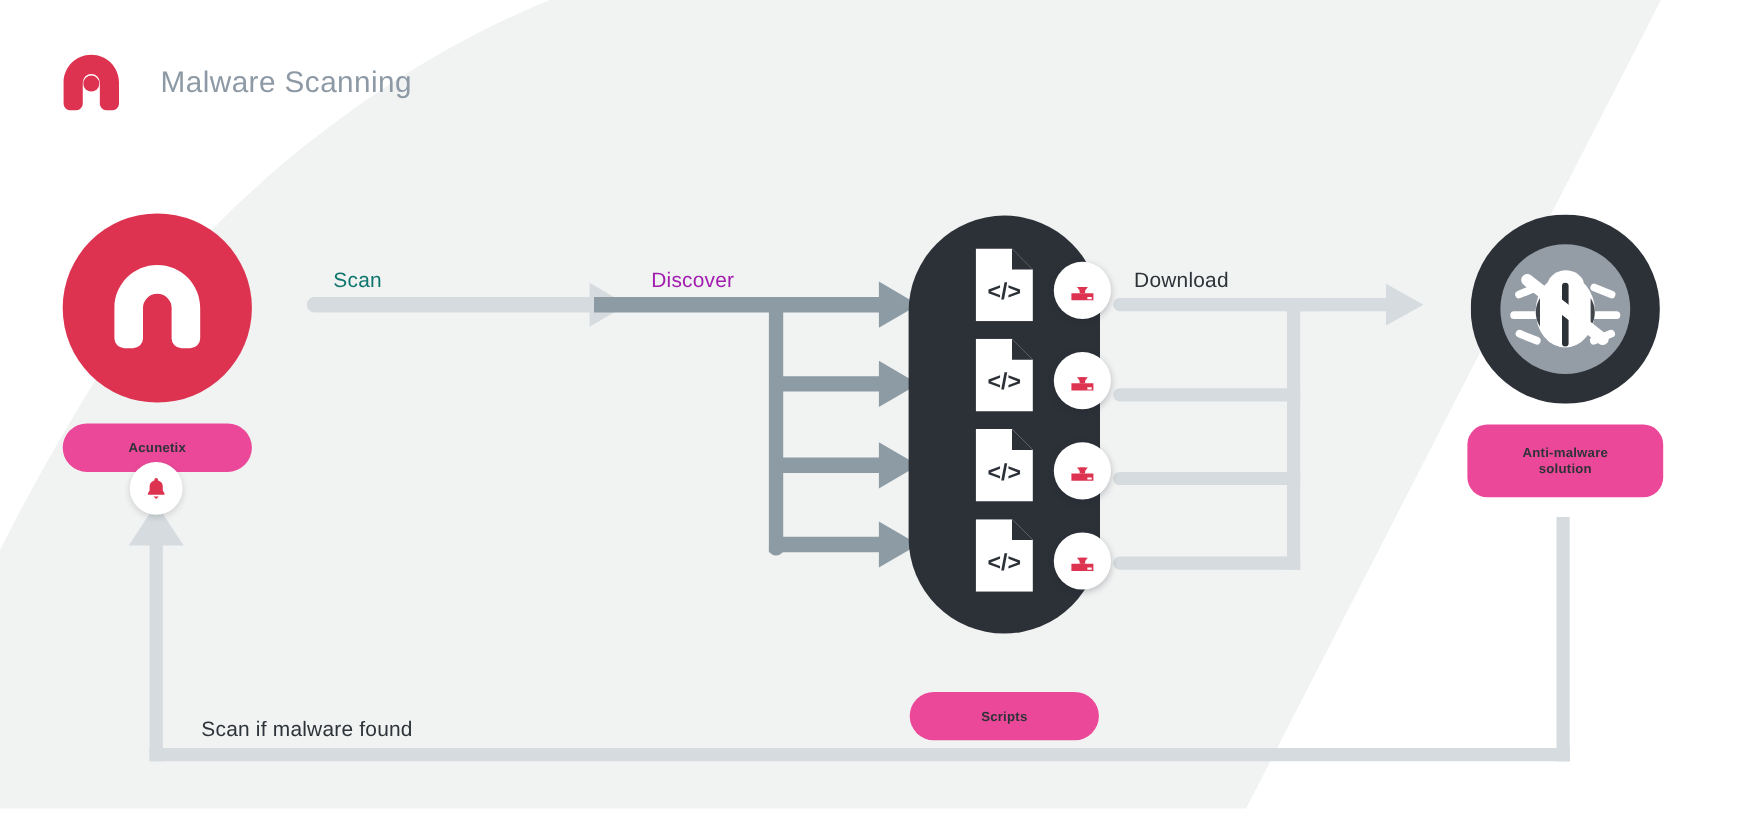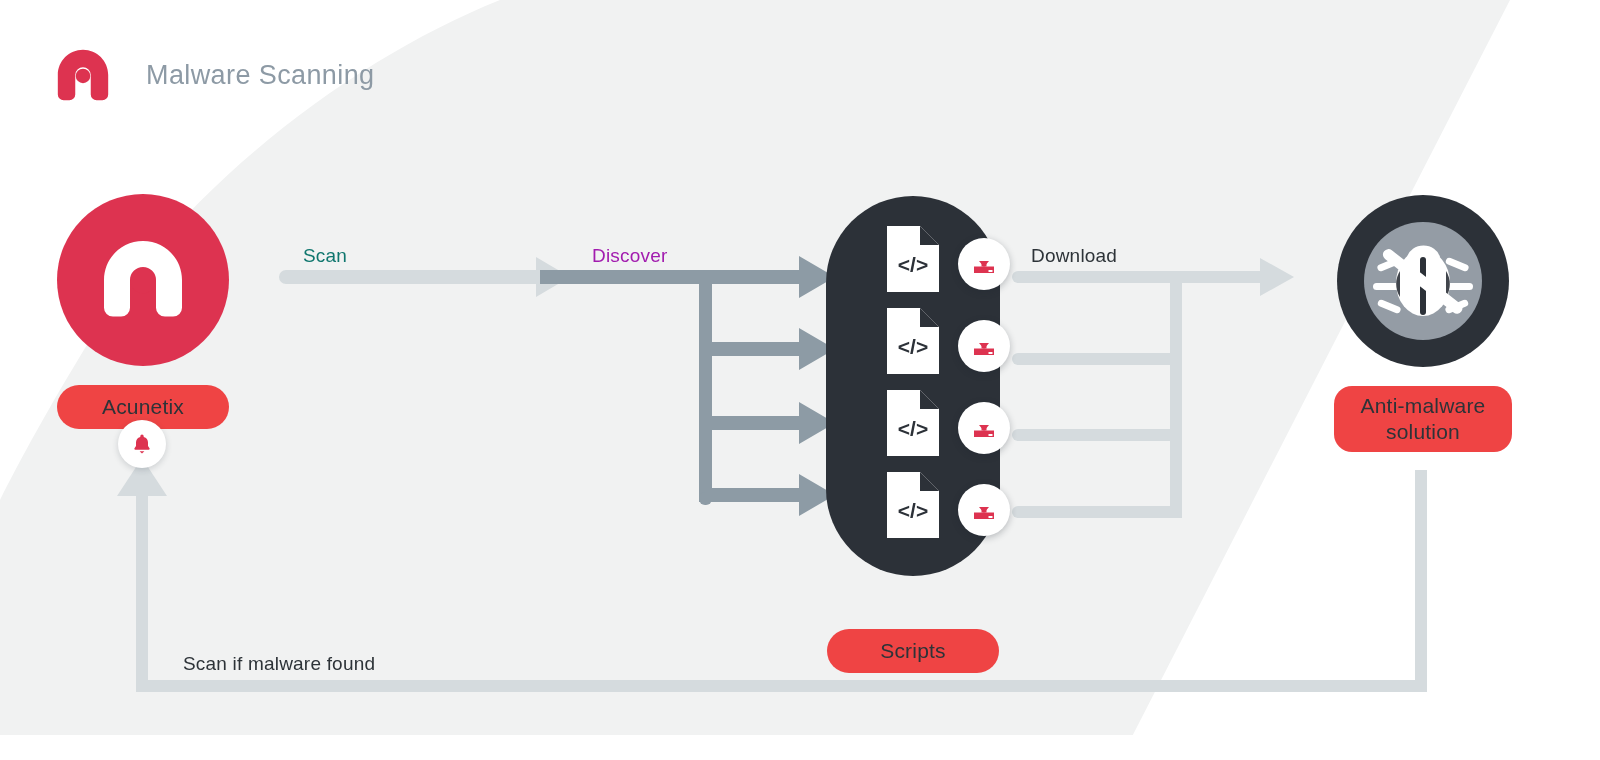--- a/index.html
+++ b/index.html
@@ -46,25 +46,25 @@
     font-size: 27px;
     font-weight: 400;
     color: #8d9aa5;
     letter-spacing: 0.4px;
     white-space: nowrap;
   }
 
   
   .pill {
     position: absolute;
-    background: #ef4444;
+    background: #ec4899;
     border-radius: 22px;
     color: #2d3338;
-    font-size: 21px;
-    font-weight: 400;
+    font-size: 12px;
+    font-weight: 700;
     display: flex;
     align-items: center;
     justify-content: center;
     text-align: center;
     line-height: 1.25;
     letter-spacing: .2px;
   }
   #pill-acunetix {
     left: 57px; top: 385px;
     width: 172px; height: 44px;

